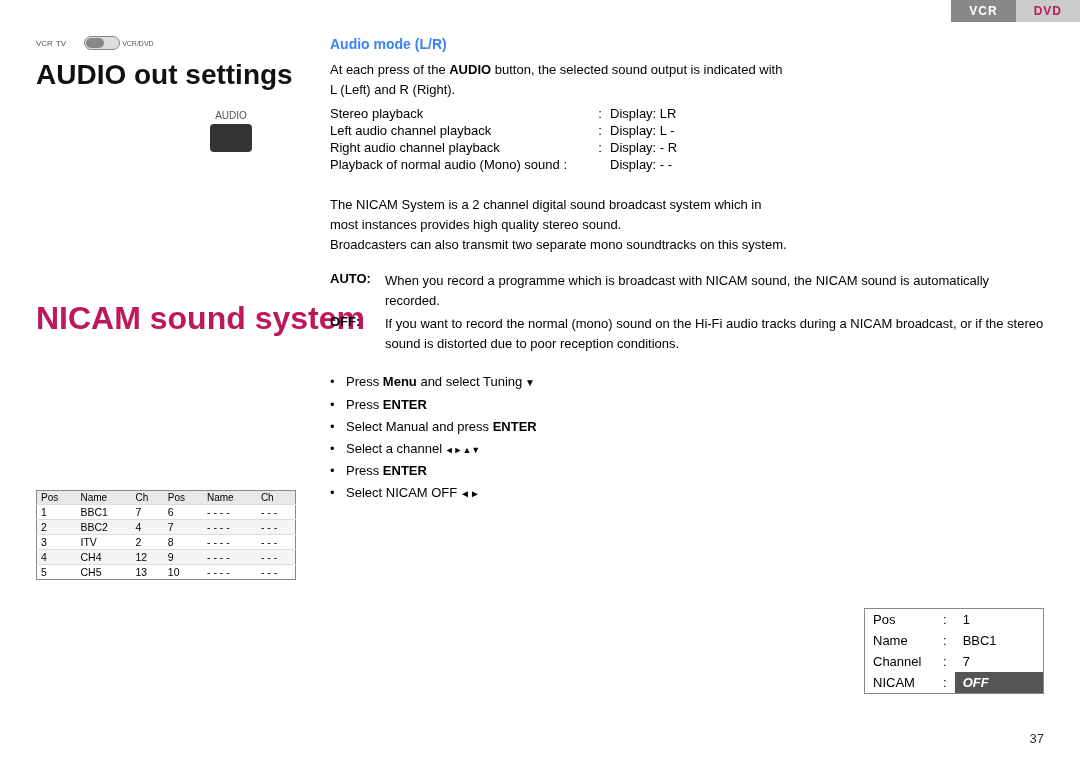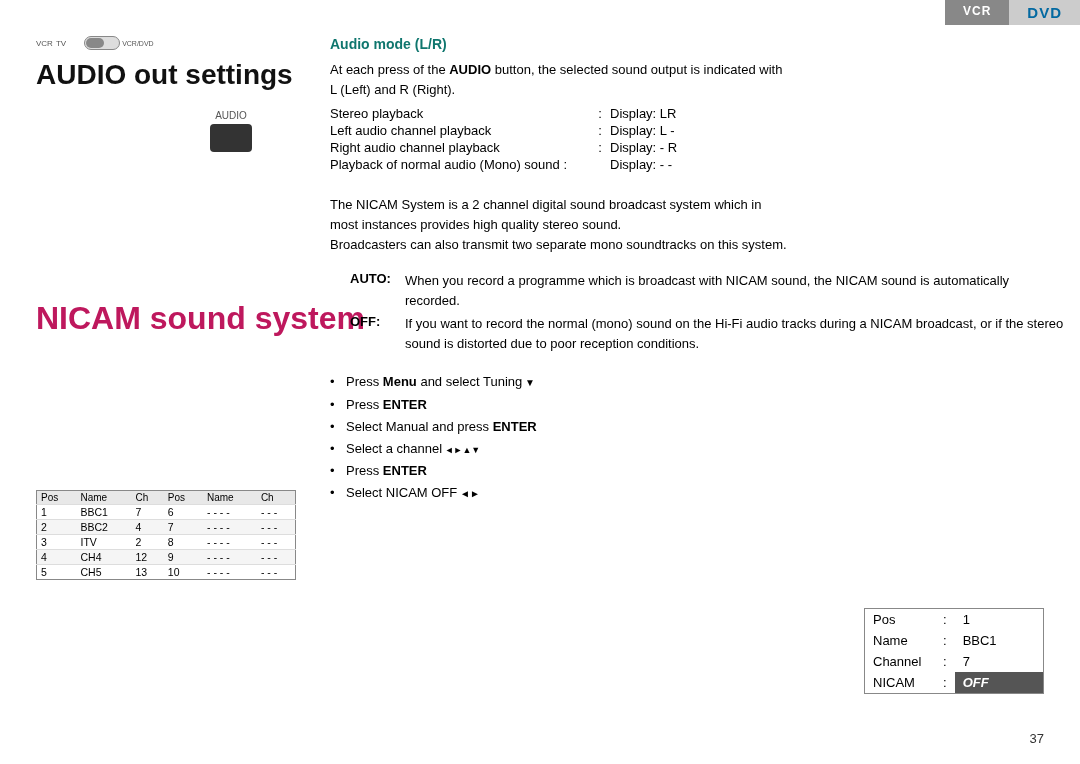--- a/index.html
+++ b/index.html
@@ -25,22 +25,22 @@
     .header-vcr {
       background: #888;
       color: #fff;
       font-size: 12px;
       font-weight: bold;
       padding: 4px 18px;
       letter-spacing: 1px;
     }
     .header-dvd {
       background: #ccc;
-      color: #0369a1;
-      font-size: 15px;
+      color: #be185d;
+      font-size: 12px;
       font-weight: bold;
       padding: 4px 18px;
       letter-spacing: 1px;
     }
 
     
     .page-number {
       position: absolute;
       bottom: 18px;
       right: 36px;
@@ -166,21 +166,21 @@
       position: absolute;
       left: 330px;
       top: 36px;
       right: 36px;
     }
 
     
     .audio-mode-title {
       font-size: 14px;
       font-weight: bold;
-      color: #0f766e;
+      color: #3b82f6;
       margin-bottom: 8px;
     }
 
     .audio-desc {
       font-size: 13px;
       line-height: 1.5;
       margin-bottom: 6px;
     }
 
     .audio-table {
@@ -208,21 +208,20 @@
       line-height: 1.55;
       margin-bottom: 14px;
     }
 
     
     .auto-off-table {
       width: 100%;
       border-collapse: collapse;
       font-size: 13px;
       margin-bottom: 16px;
-      margin-left: 20px;
     }
     .auto-off-table td {
       padding: 2px 0;
       vertical-align: top;
     }
     .auto-off-table .label-col {
       font-weight: bold;
       width: 55px;
       vertical-align: top;
     }

